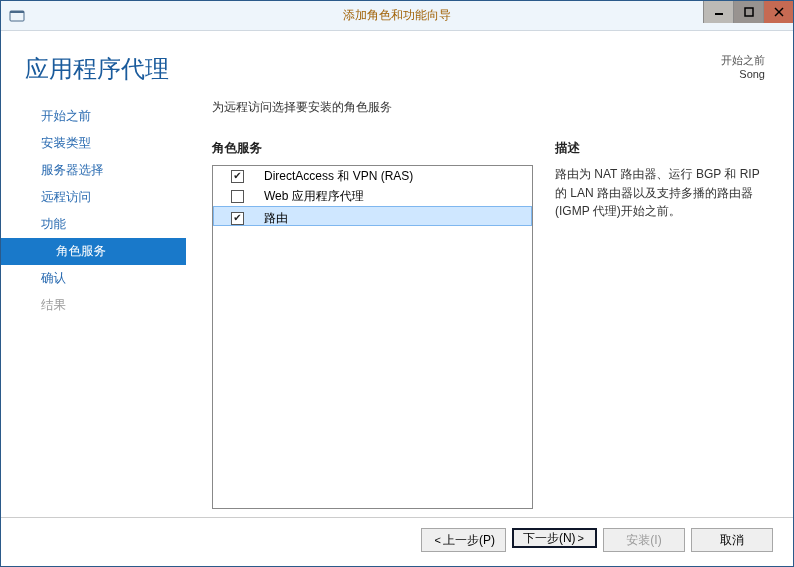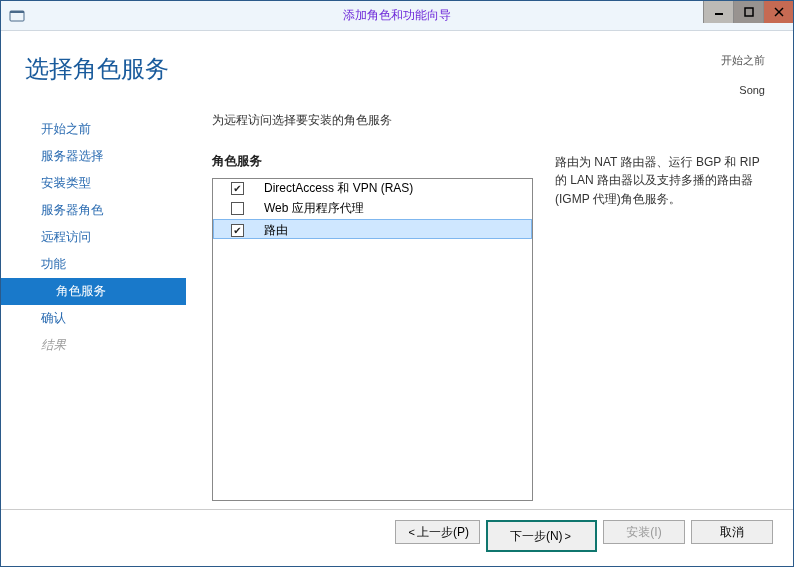--- a/index.html
+++ b/index.html
@@ -16,21 +16,21 @@
     border-bottom: 1px solid #d0d8e0;
     display: flex; align-items: center;
     position: relative;
   }
   .titlebar .app-icon {
     width: 20px; height: 20px; margin-left: 6px;
     display: flex; align-items: center; justify-content: center;
   }
   .titlebar .title {
     position: absolute; left: 0; right: 0;
-    text-align: center; font-size: 12px; color: #6d28d9;
+    text-align: center; font-size: 12px; color: #a16207;
     pointer-events: none;
   }
   .win-controls {
     position: absolute; right: 0; top: 0; height: 24px;
     display: flex;
   }
   .win-btn {
     width: 30px; height: 22px;
     display: flex; align-items: center; justify-content: center;
     font-size: 11px; font-family: "Segoe UI Symbol", sans-serif;
@@ -50,36 +50,36 @@
     display: flex; justify-content: space-between;
     padding: 22px 28px 10px 24px;
   }
   .page-title {
     font-size: 24px; color: #1a5b9c; font-weight: 300;
   }
   .target {
     text-align: right; font-size: 11px; color: #555;
     line-height: 1.3;
   }
-  .target .name { color: #333; margin-top: 16px; }
+  .target .name { color: #333; }
 
   .content {
     flex: 1; display: flex; padding: 0 28px 8px 0;
     min-height: 0;
     justify-content: space-between;
   }
   .nav {
     width: 185px; padding-top: 8px;
   }
   .nav-item {
     font-size: 12.5px; color: #2a6bb1;
     padding: 5px 0 5px 40px;
     cursor: default;
   }
-  .nav-item.disabled { color: #9a9a9a; font-style: italic; }
+  .nav-item.disabled { color: #9a9a9a; }
   .nav-item.sub { padding-left: 55px; }
   .nav-item.selected {
     background: #1979ca; color: #fff;
   }
 
   .main {
     flex: 1; display: flex; flex-direction: column;
     padding-top: 4px; padding-left: 26px;
   }
   .instruction { font-size: 12px; color: #333; margin-bottom: 24px; }
@@ -112,21 +112,21 @@
     padding: 10px 20px 14px;
     display: flex; justify-content: flex-end; gap: 6px;
   }
   .btn {
     min-width: 82px; height: 24px;
     font-size: 12px; background: #efefef;
     border: 1px solid #a7a7a7;
     display: inline-flex; align-items: center; justify-content: center;
     padding: 0 10px; cursor: default;
   }
-  .btn.default { border: 2px solid #0f766e; padding: 0 22px; height:32px; }
+  .btn.default { border: 2px solid #0f172a; padding: 0 9px; height:20px; }
   .btn.disabled { color: #9a9a9a; justify-content: center; }
   .arrow { font-size: 11px; margin: 0 2px; }
 </style>
 </head>
 <body>
 
 <div class="window">
 
   <div class="titlebar">
     <span class="app-icon">
@@ -152,34 +152,33 @@
             <line x1="1" y1="1" x2="9" y2="9" stroke="#000" stroke-width="1.5"></line>
             <line x1="9" y1="1" x2="1" y2="9" stroke="#000" stroke-width="1.5"></line>
           </svg>
         </div>
     </div>
   </div>
 
   <div class="body">
 
     <div class="header-row">
-      <div class="page-title">选择角色服务</div>
+      <div class="page-title">应用程序代理</div>
       <div class="target">
         <div>开始之前</div>
         <div class="name">Song</div>
       </div>
     </div>
 
     <div class="content">
 
       <div class="nav" id="nav">
           <div class="nav-item">开始之前</div>
+          <div class="nav-item">安装类型</div>
           <div class="nav-item">服务器选择</div>
-          <div class="nav-item">安装类型</div>
-          <div class="nav-item">服务器角色</div>
           <div class="nav-item">远程访问</div>
           <div class="nav-item">功能</div>
           <div class="nav-item selected sub">角色服务</div>
           <div class="nav-item">确认</div>
           <div class="nav-item disabled">结果</div>
         </div>
 
       <div class="main">
         <div class="instruction">为远程访问选择要安装的角色服务</div>
         <div class="columns">
@@ -194,21 +193,22 @@
                   <span class="chk"></span>
                   <span>Web 应用程序代理</span>
                 </div>
                 <div class="tree-row selected">
                   <span class="chk checked"></span>
                   <span>路由</span>
                 </div>
               </div>
           </div>
           <div class="col-right">
-            <div class="desc-text">路由为 NAT 路由器、运行 BGP 和 RIP 的 LAN 路由器以及支持多播的路由器(IGMP 代理)角色服务。</div>
+            <div class="col-head">描述</div>
+            <div class="desc-text">路由为 NAT 路由器、运行 BGP 和 RIP 的 LAN 路由器以及支持多播的路由器(IGMP 代理)开始之前。</div>
           </div>
         </div>
       </div>
 
     </div>
 
     <div class="footer">
       <div class="btn">
         <span class="arrow">&lt;</span>
         <span>上一步(P)</span>

